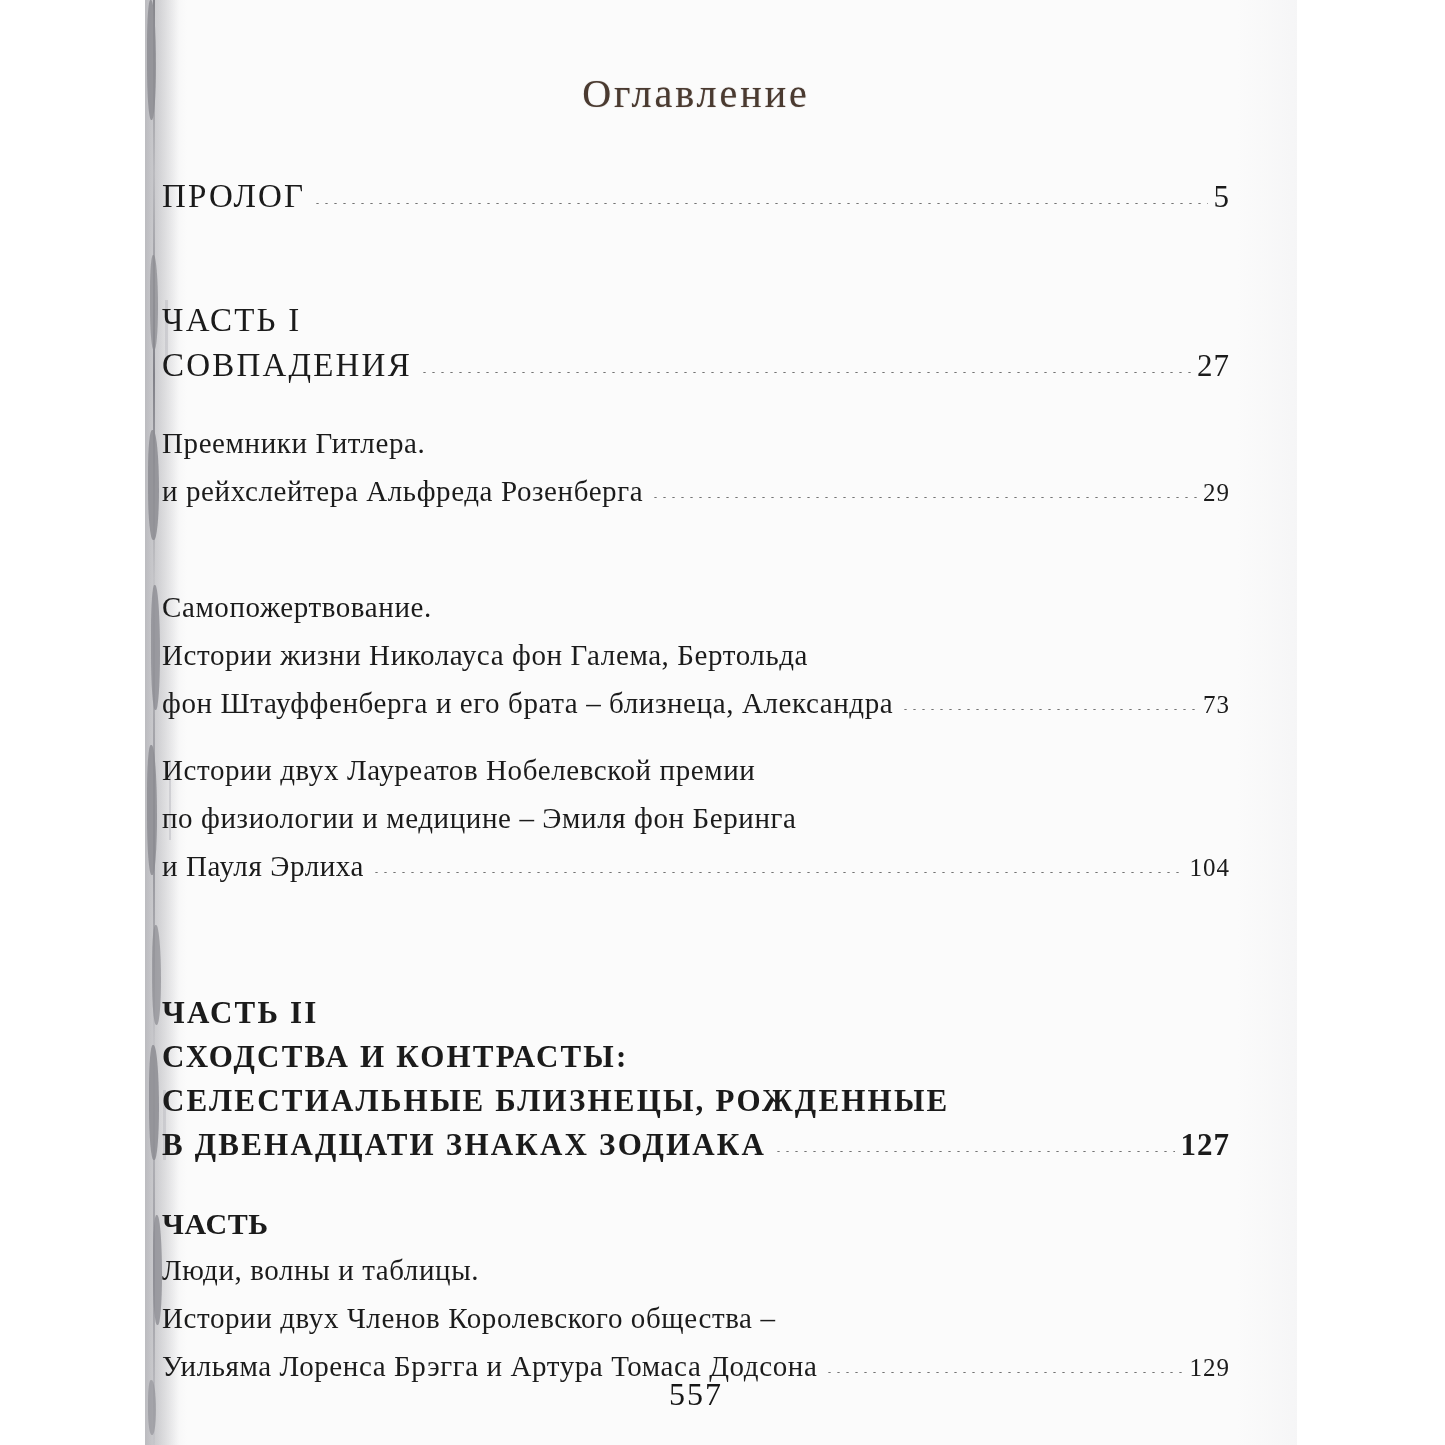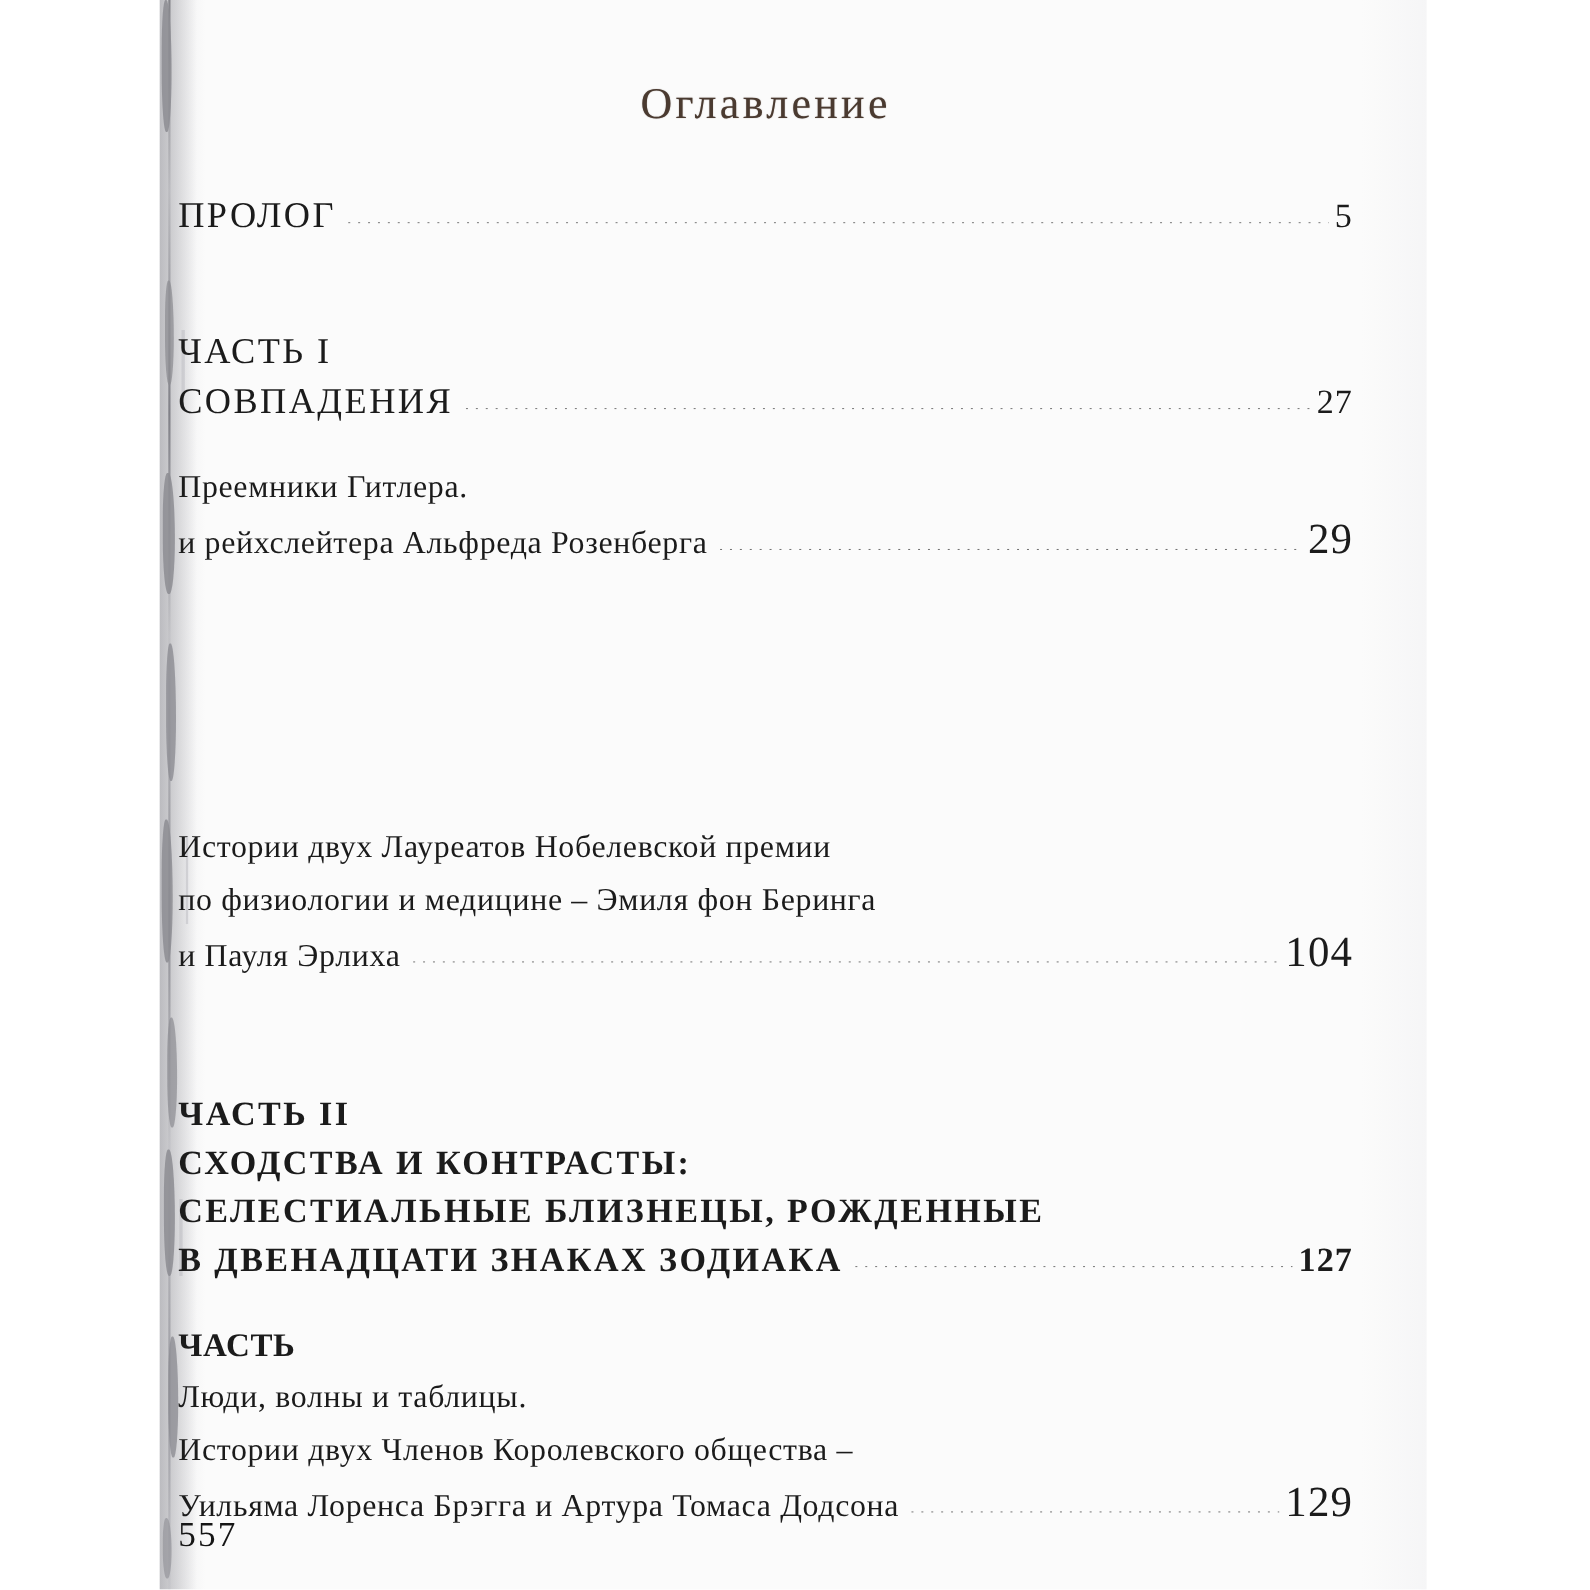--- a/index.html
+++ b/index.html
@@ -143,29 +143,30 @@
     font-size: 33px;
     letter-spacing: 2.2px;
   }
   .caps .txt { letter-spacing: 2.2px; }
   .caps .pg  { font-size: 31px; }
 
   .caps-bold { font-weight: 700; }
 
   
   .entry { font-size: 29px; line-height: 48px; }
-  .entry .pg { font-size: 39px; }
+  .entry .pg { font-size: 25px; }
 
   .zodiac { font-size: 30px; font-weight: 700; letter-spacing: 1.5px; }
 
   #folio {
     position: absolute;
     top: 1346px;
     left: 0;
     width: 1068px;
+    text-align: center;
     font-size: 32px;
     letter-spacing: 2px;
     color: #161616;
   }
 
   
   .speck {
     position: absolute;
     background: #b9b9bf;
     opacity: .5;
@@ -227,20 +228,33 @@
         <div class="line">
           <span class="txt">Преемники Гитлера.</span>
         </div>
         <div class="line">
           <span class="txt">и рейхслейтера Альфреда Розенберга</span>
           <span class="leader"></span>
           <span class="pg">29</span>
         </div>
       </div>
 
+      <div class="block entry" style="top:553px;">
+        <div class="line">
+          <span class="txt">Самопожертвование.</span>
+        </div>
+        <div class="line">
+          <span class="txt">Истории жизни Николауса фон Галема, Бертольда</span>
+        </div>
+        <div class="line">
+          <span class="txt">фон Штауффенберга и его брата – близнеца, Александра</span>
+          <span class="leader"></span>
+          <span class="pg">73</span>
+        </div>
+      </div>
 
       <div class="block entry" style="top:716px;">
         <div class="line">
           <span class="txt">Истории двух Лауреатов Нобелевской премии</span>
         </div>
         <div class="line">
           <span class="txt">по физиологии и медицине – Эмиля фон Беринга</span>
         </div>
         <div class="line">
           <span class="txt">и Пауля Эрлиха</span>

